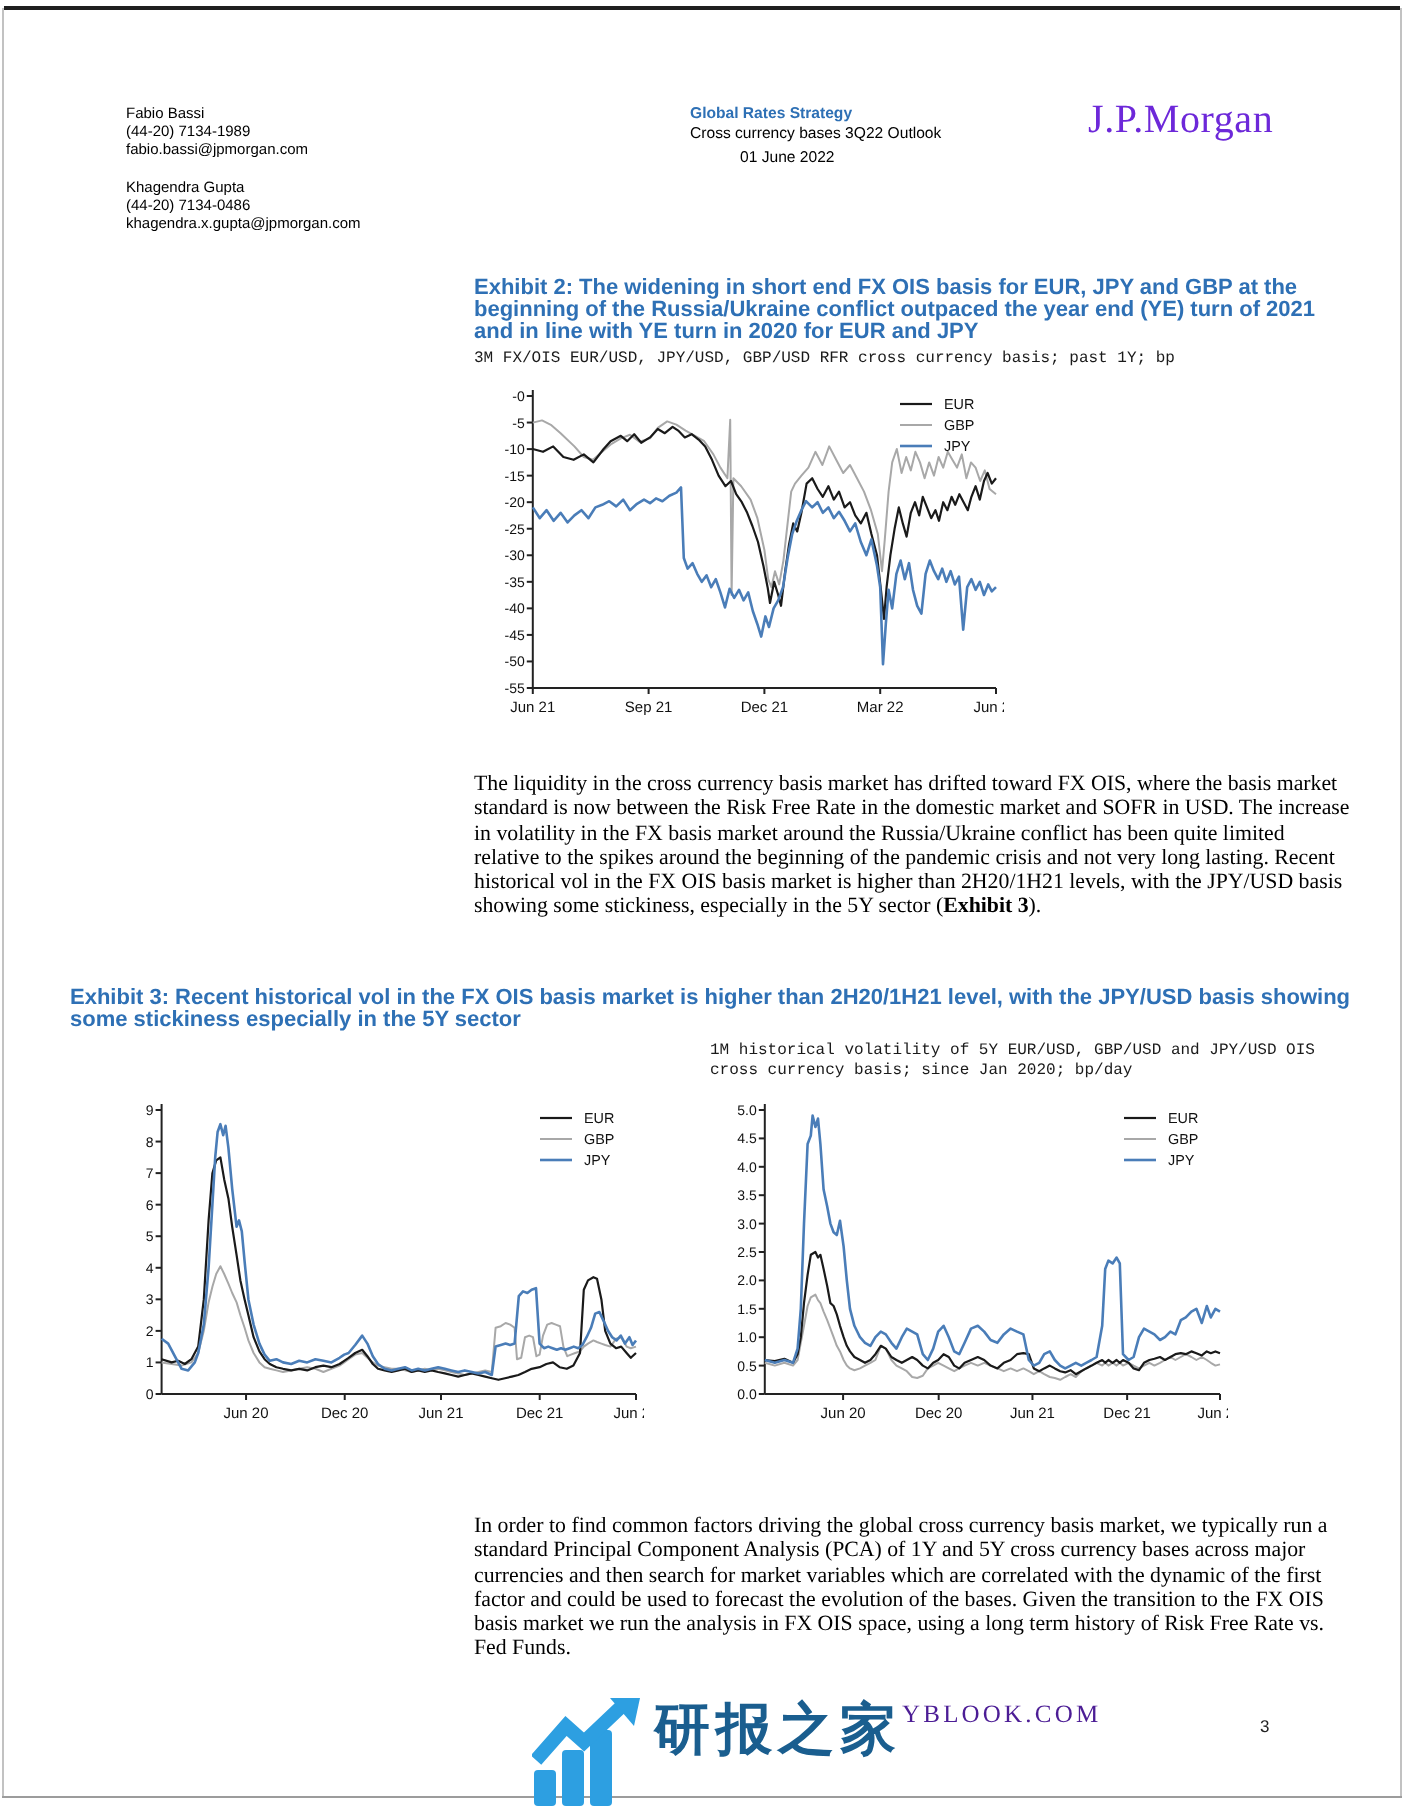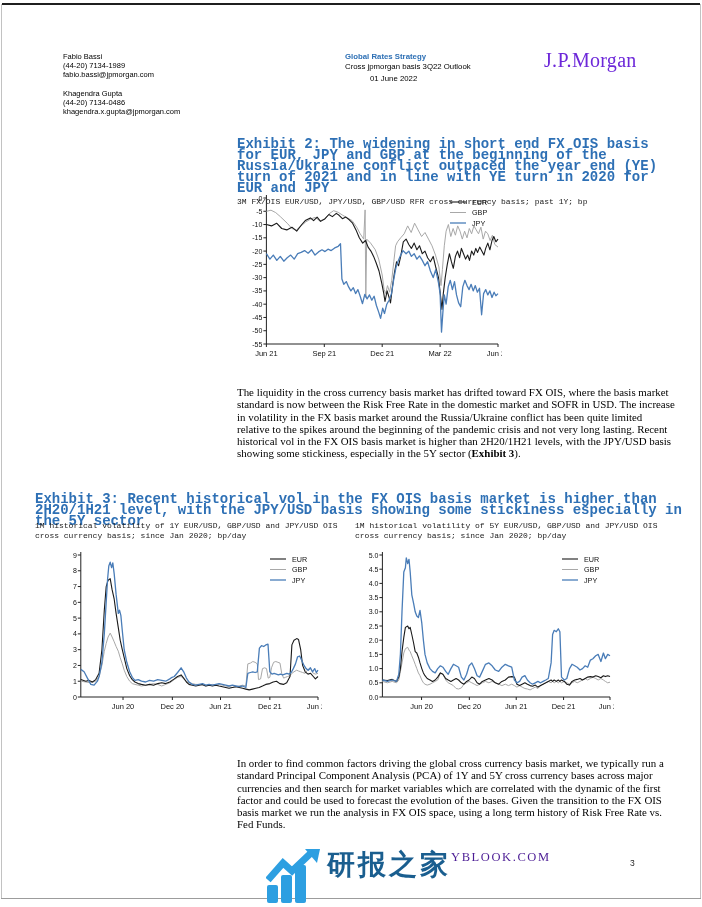--- a/index.html
+++ b/index.html
@@ -13,21 +13,21 @@
   .authors { position:absolute; left:63px; top:52px; font-size:7.5px; line-height:9.2px; }
   .author + .author { margin-top:9px; }
 
   .center-head { position:absolute; left:345px; top:52px; font-size:7.8px; line-height:10px; }
   .center-head .section { color:#2e70b5; font-weight:bold; }
   .center-head .date { margin-top:2px;padding-left:25px; }
 
   .jpm-logo { position:absolute; left:544px; top:49px; font-family:"Liberation Serif", serif;
               font-size:20px; color:#6d28d9; letter-spacing:0.3px; }
 
-  .ex-title { color:#2e70b5; font-weight:bold; font-size:14px; line-height:11px;font-family:Liberation Mono, monospace; }
+  .ex-title { color:#2e70b5; font-weight:bold; font-size:11px; line-height:11px; }
   .ex-sub   { font-size:8px; color:#1a1a1a; line-height:10px;font-family:Liberation Mono, monospace; }
   .ex2      { position:absolute; left:237px; top:139px; width:440px; }
   .ex2 .ex-sub { margin-top:3px; }
   .ex3-title { position:absolute; left:35px; top:494px; width:652px; }
   .sub-left  { position:absolute; left:35px;  top:521px; width:305px; }
   .sub-right { position:absolute; left:355px; top:521px; width:305px; }
 
   .para { position:absolute; font-family:"Liberation Serif", serif; font-size:10.9px;
           line-height:12.3px; margin:0; }
   #p1 { left:237px; top:386px; width:440px; }
@@ -63,21 +63,21 @@
     </div>
     <div class="author">
       <div>Khagendra Gupta</div>
       <div>(44-20) 7134-0486</div>
       <div>khagendra.x.gupta@jpmorgan.com</div>
     </div>
   </div>
 
   <div class="center-head">
     <div class="section">Global Rates Strategy</div>
-    <div>Cross jpmorgan basis 3Q22 Outlook</div>
+    <div>Cross currency bases 3Q22 Outlook</div>
     <div class="date">01 June 2022</div>
   </div>
 
   <div class="jpm-logo">J.P.Morgan</div>
 
   <div class="ex2">
     <div class="ex-title">Exhibit 2: The widening in short end FX OIS basis for EUR, JPY and GBP at the beginning of the Russia/Ukraine conflict outpaced the year end (YE) turn of 2021 and in line with YE turn in 2020 for EUR and JPY</div>
     <div class="ex-sub">3M FX/OIS EUR/USD, JPY/USD, GBP/USD RFR cross currency basis; past 1Y; bp</div>
   </div>
 
@@ -125,21 +125,20 @@
       <text x="228" y="13.5" font-size="7.2" fill="#111">EUR</text>
       <line x1="206" y1="21.5" x2="222" y2="21.5" stroke="#a8a8a8" stroke-width="1"></line>
       <text x="228" y="24" font-size="7.2" fill="#111">GBP</text>
       <line x1="206" y1="32" x2="222" y2="32" stroke="#4a7db8" stroke-width="1.3"></line>
       <text x="228" y="34.5" font-size="7.2" fill="#111">JPY</text>
     </svg>
 
   <p class="para" id="p1"><span>The liquidity in the cross currency basis market has drifted toward FX OIS, where the basis market standard is now between the Risk Free Rate in the domestic market and SOFR in USD.  The increase in volatility in the FX basis market around the Russia/Ukraine conflict has been quite limited relative to the spikes around the beginning of the pandemic crisis and not very long lasting.  Recent historical vol in the FX OIS basis market is higher than 2H20/1H21 levels, with the JPY/USD basis showing some stickiness, especially in the 5Y sector (</span><b>Exhibit 3</b><span>).</span></p>
 
   <div class="ex-title ex3-title">Exhibit 3: Recent historical vol in the FX OIS basis market is higher than 2H20/1H21 level, with the JPY/USD basis showing some stickiness especially in the 5Y sector</div>
-  <div class="ex-sub sub-left">1M historical volatility of 1Y EUR/USD, GBP/USD and JPY/USD OIS cross currency basis; since Jan 2020; bp/day</div>
   <div class="ex-sub sub-right">1M historical volatility of 5Y EUR/USD, GBP/USD and JPY/USD OIS cross currency basis; since Jan 2020; bp/day</div>
 
   <svg id="c2" class="chart" width="254" height="168">
       <line x1="12.8" y1="4" x2="12.8" y2="149" stroke="#222" stroke-width="1"></line>
       <line x1="12.8" y1="149" x2="250" y2="149" stroke="#222" stroke-width="1"></line>
       <line x1="9.8" y1="149" x2="12.8" y2="149" stroke="#222" stroke-width="1"></line>
       <text x="8.8" y="151.5" text-anchor="end" font-size="7" fill="#111">0</text>
       <line x1="9.8" y1="133.22222222222223" x2="12.8" y2="133.22222222222223" stroke="#222" stroke-width="1"></line>
       <text x="8.8" y="135.72222222222223" text-anchor="end" font-size="7" fill="#111">1</text>
       <line x1="9.8" y1="117.44444444444444" x2="12.8" y2="117.44444444444444" stroke="#222" stroke-width="1"></line>

